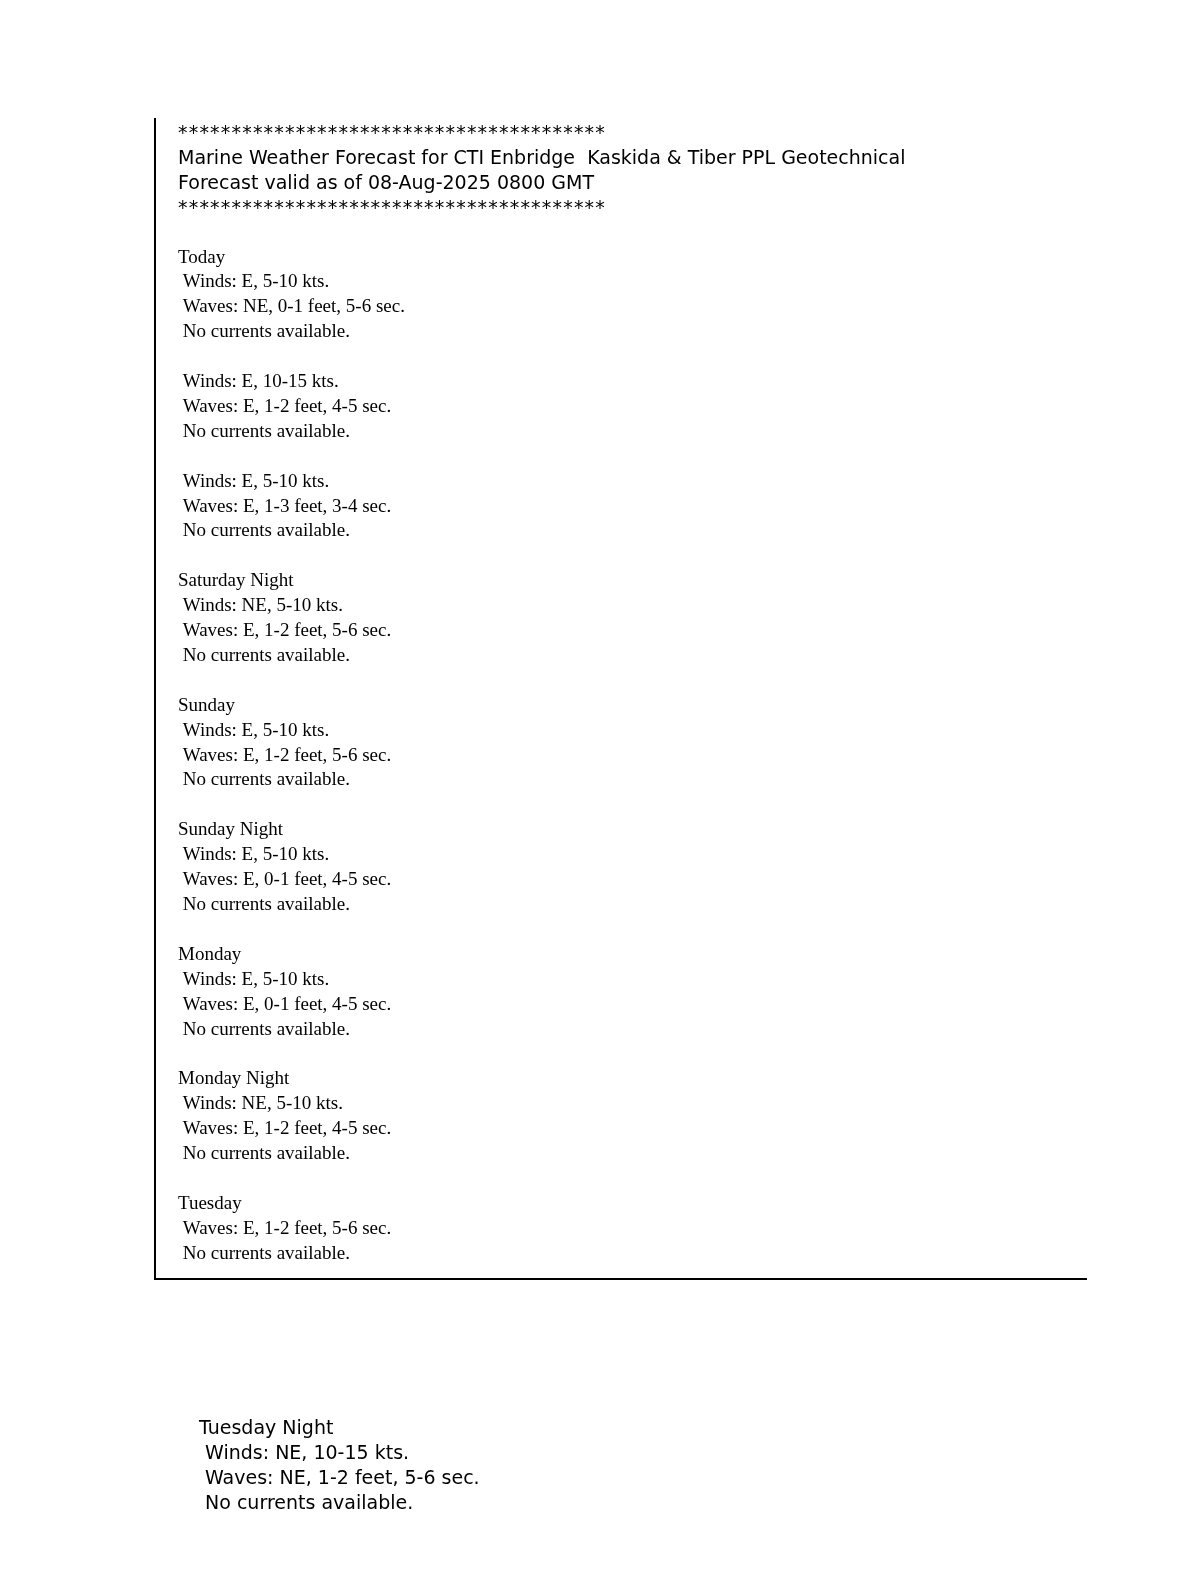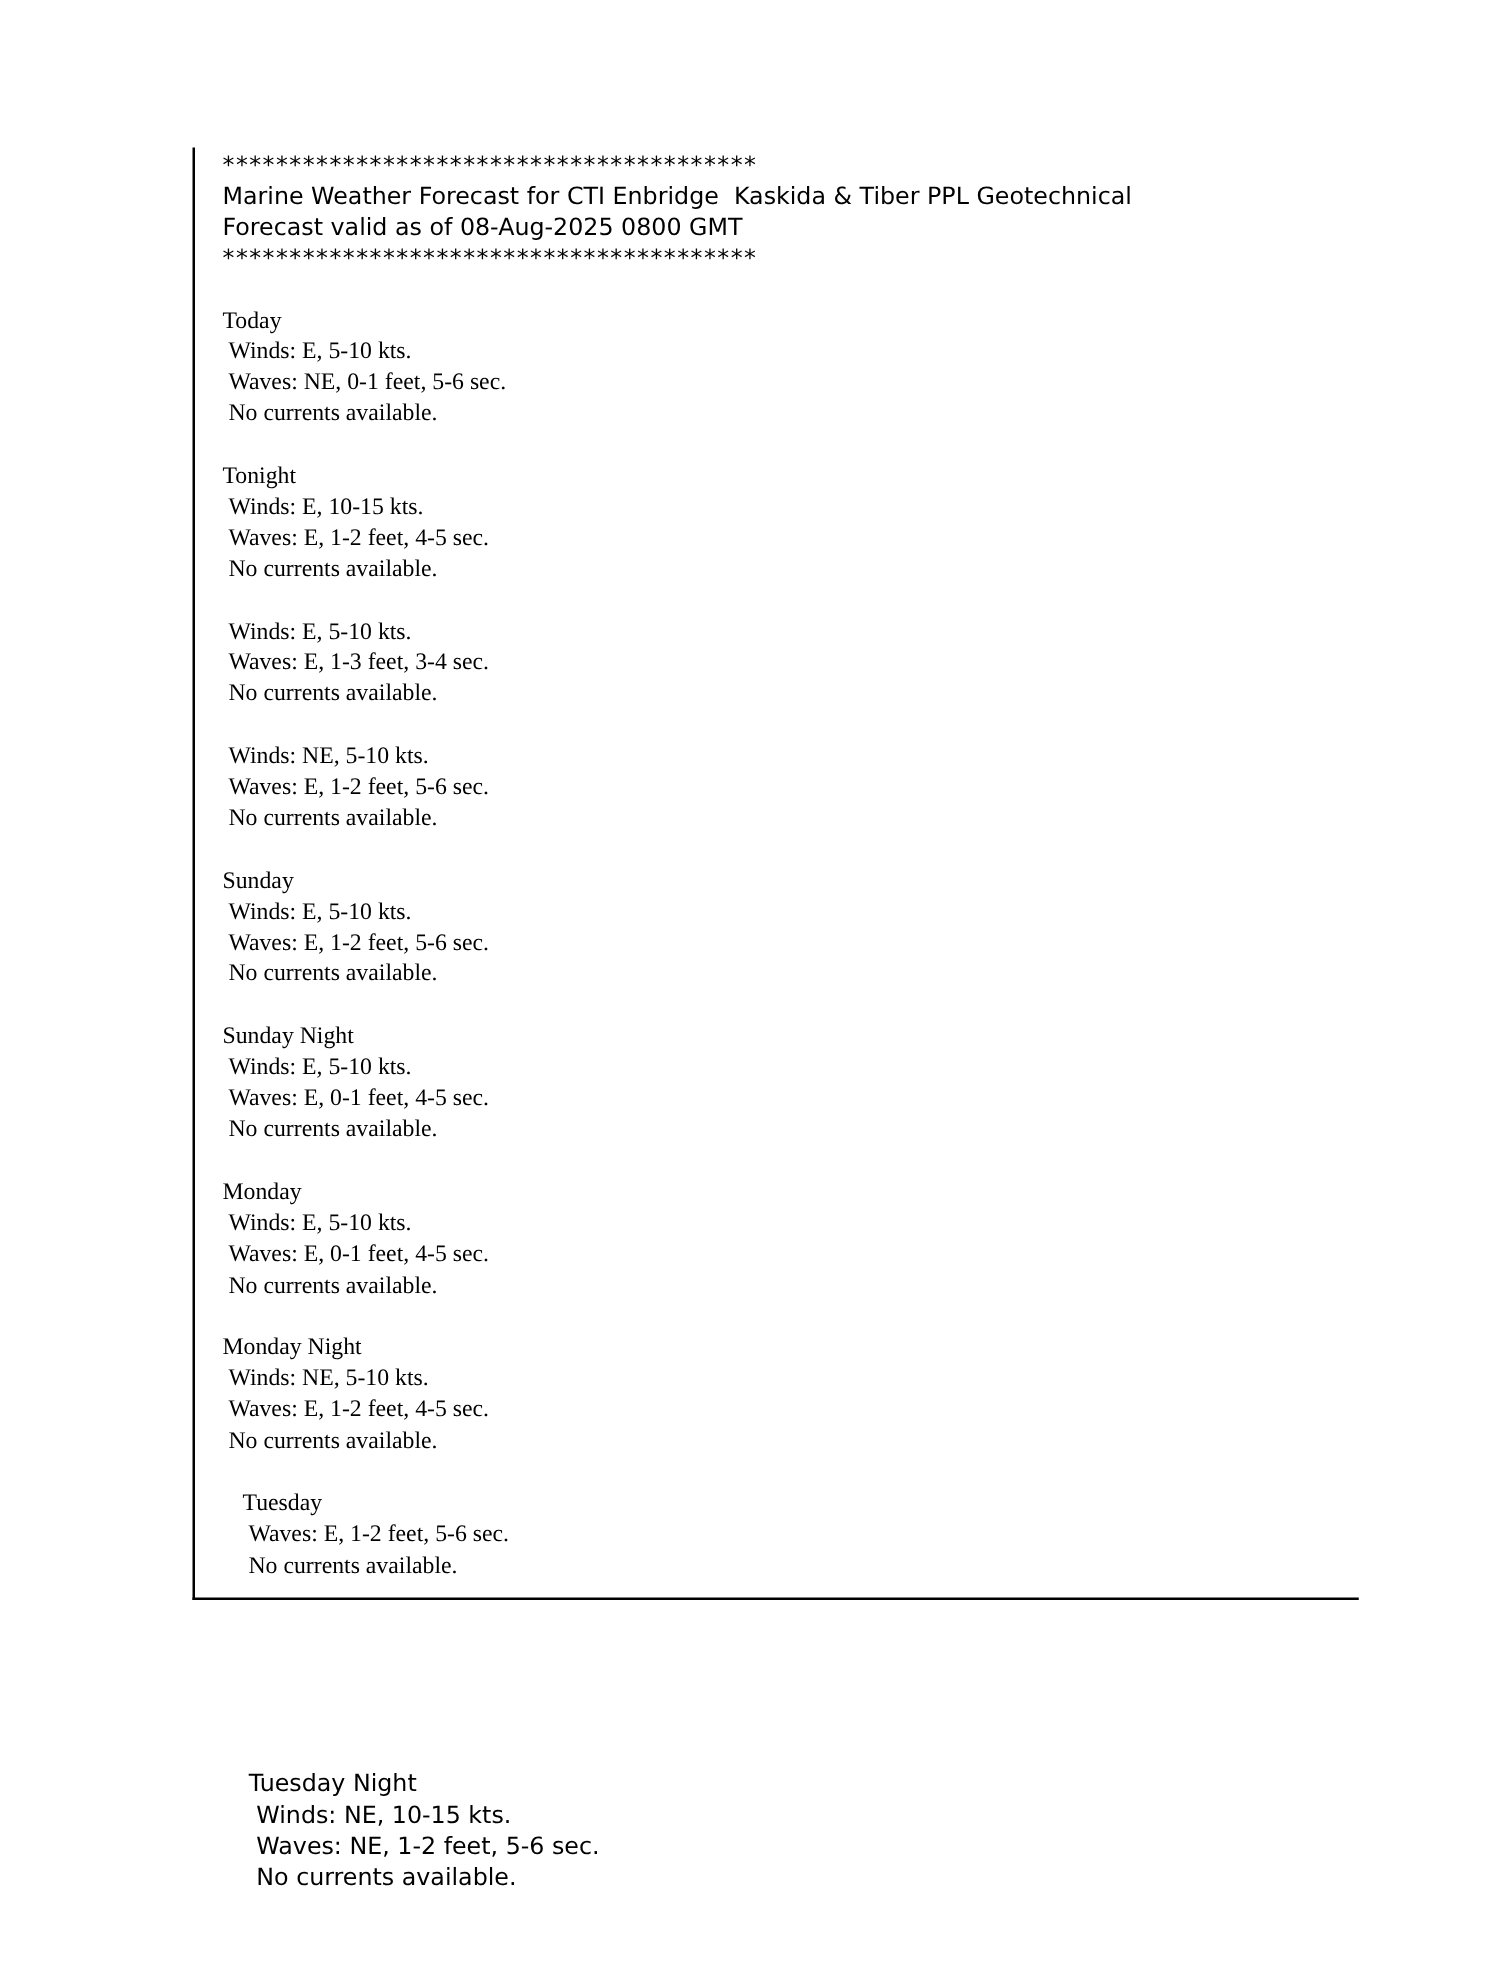--- a/index.html
+++ b/index.html
@@ -43,21 +43,20 @@
   }
   .gap-after {
     margin-bottom: 24.9px;
   }
   .section {
     margin-bottom: 24.9px;
     font-family: Liberation Serif, serif;
   }
   .section.last {
     margin-bottom: 0;
-    margin-left: 16px;
   }
 </style>
 </head>
 <body>
 
 <div class="page">
 
   <div class="forecast-box">
 
     <div class="gap-after">
@@ -69,33 +68,33 @@
 
 
     <div class="section">
       <div class="line">Today</div>
       <div class="line"> Winds: E, 5-10 kts.</div>
       <div class="line"> Waves: NE, 0-1 feet, 5-6 sec.</div>
       <div class="line"> No currents available.</div>
     </div>
 
     <div class="section">
-      <div class="line">Tonight</div>
       <div class="line"> Winds: E, 10-15 kts.</div>
       <div class="line"> Waves: E, 1-2 feet, 4-5 sec.</div>
       <div class="line"> No currents available.</div>
     </div>
 
     <div class="section">
       <div class="line"> Winds: E, 5-10 kts.</div>
       <div class="line"> Waves: E, 1-3 feet, 3-4 sec.</div>
       <div class="line"> No currents available.</div>
     </div>
 
     <div class="section">
+      <div class="line">Saturday Night</div>
       <div class="line"> Winds: NE, 5-10 kts.</div>
       <div class="line"> Waves: E, 1-2 feet, 5-6 sec.</div>
       <div class="line"> No currents available.</div>
     </div>
 
     <div class="section">
       <div class="line">Sunday</div>
       <div class="line"> Winds: E, 5-10 kts.</div>
       <div class="line"> Waves: E, 1-2 feet, 5-6 sec.</div>
       <div class="line"> No currents available.</div>

